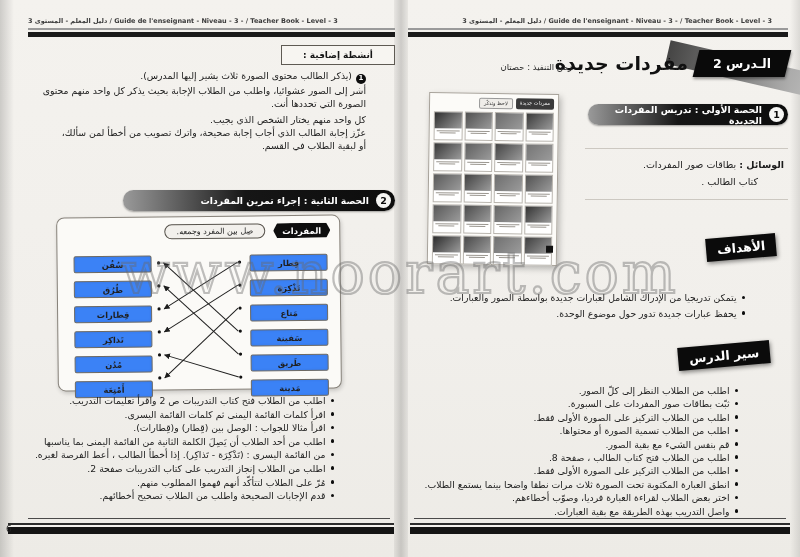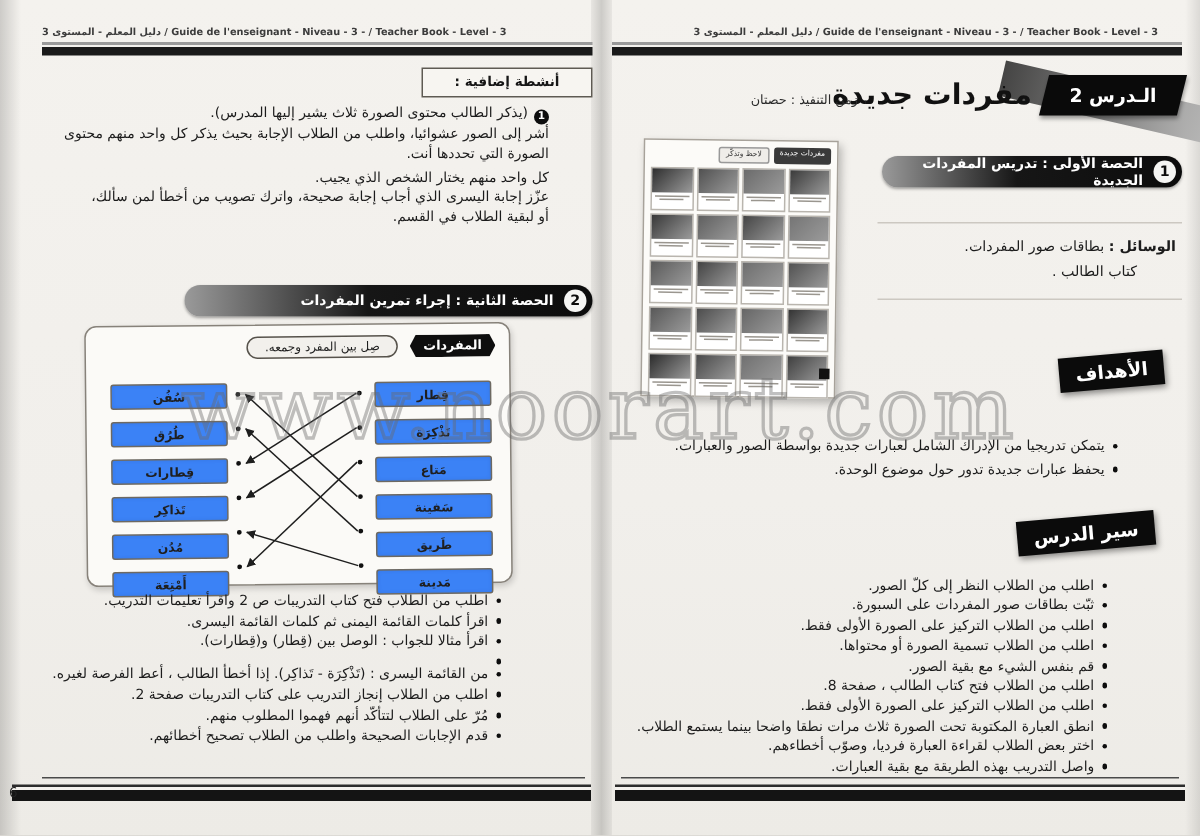--- a/index.html
+++ b/index.html
@@ -91,21 +91,21 @@
     <div class="extra-label">أنشطة إضافية :</div>
 
     <div class="activities" id="activities">
         <div class="activity">
           <div class="aline"><span class="anum">1</span><span>(يذكر الطالب محتوى الصورة ثلاث يشير إليها المدرس).</span></div>
           <div class="aline"><span>أشر إلى الصور عشوائيا، واطلب من الطلاب الإجابة بحيث يذكر كل واحد منهم محتوى</span></div>
           <div class="aline"><span>الصورة التي تحددها أنت.</span></div>
         </div>
         <div class="activity">
           <div class="aline"><span>كل واحد منهم يختار الشخص الذي يجيب.</span></div>
-          <div class="aline"><span>عزّز إجابة اليسرى الذي أجاب إجابة صحيحة، واترك تصويب من أخطأ لمن سألك،</span></div>
+          <div class="aline"><span>عزّز إجابة الطالب الذي أجاب إجابة صحيحة، واترك تصويب من أخطأ لمن سألك،</span></div>
           <div class="aline"><span>أو لبقية الطلاب في القسم.</span></div>
         </div>
       </div>
 
     <div class="section-badge" id="section2-badge">
       <span class="scircle">2</span>
       <span>الحصة الثانية : إجراء تمرين المفردات</span>
     </div>
 
     <div class="exercise">
@@ -164,20 +164,21 @@
         <div class="bullet-row">
           <span class="bdot"></span>
           <span class="btext">اقرأ كلمات القائمة اليمنى ثم كلمات القائمة اليسرى.</span>
         </div>
         <div class="bullet-row">
           <span class="bdot"></span>
           <span class="btext">اقرأ مثالا للجواب : الوصل بين (قِطار) و(قِطارات).</span>
         </div>
         <div class="bullet-row">
           <span class="bdot"></span>
+          <span class="btext">اطلب من أحد الطلاب أن يَصِلَ الكلمة الثانية من القائمة اليمنى بما يناسبها</span>
         </div>
         <div class="bullet-row">
           <span class="bdot"></span>
           <span class="btext">من القائمة اليسرى : (تَذْكِرَة - تَذاكِر). إذا أخطأ الطالب ، أعط الفرصة لغيره.</span>
         </div>
         <div class="bullet-row">
           <span class="bdot"></span>
           <span class="btext">اطلب من الطلاب إنجاز التدريب على كتاب التدريبات صفحة 2.</span>
         </div>
         <div class="bullet-row">

